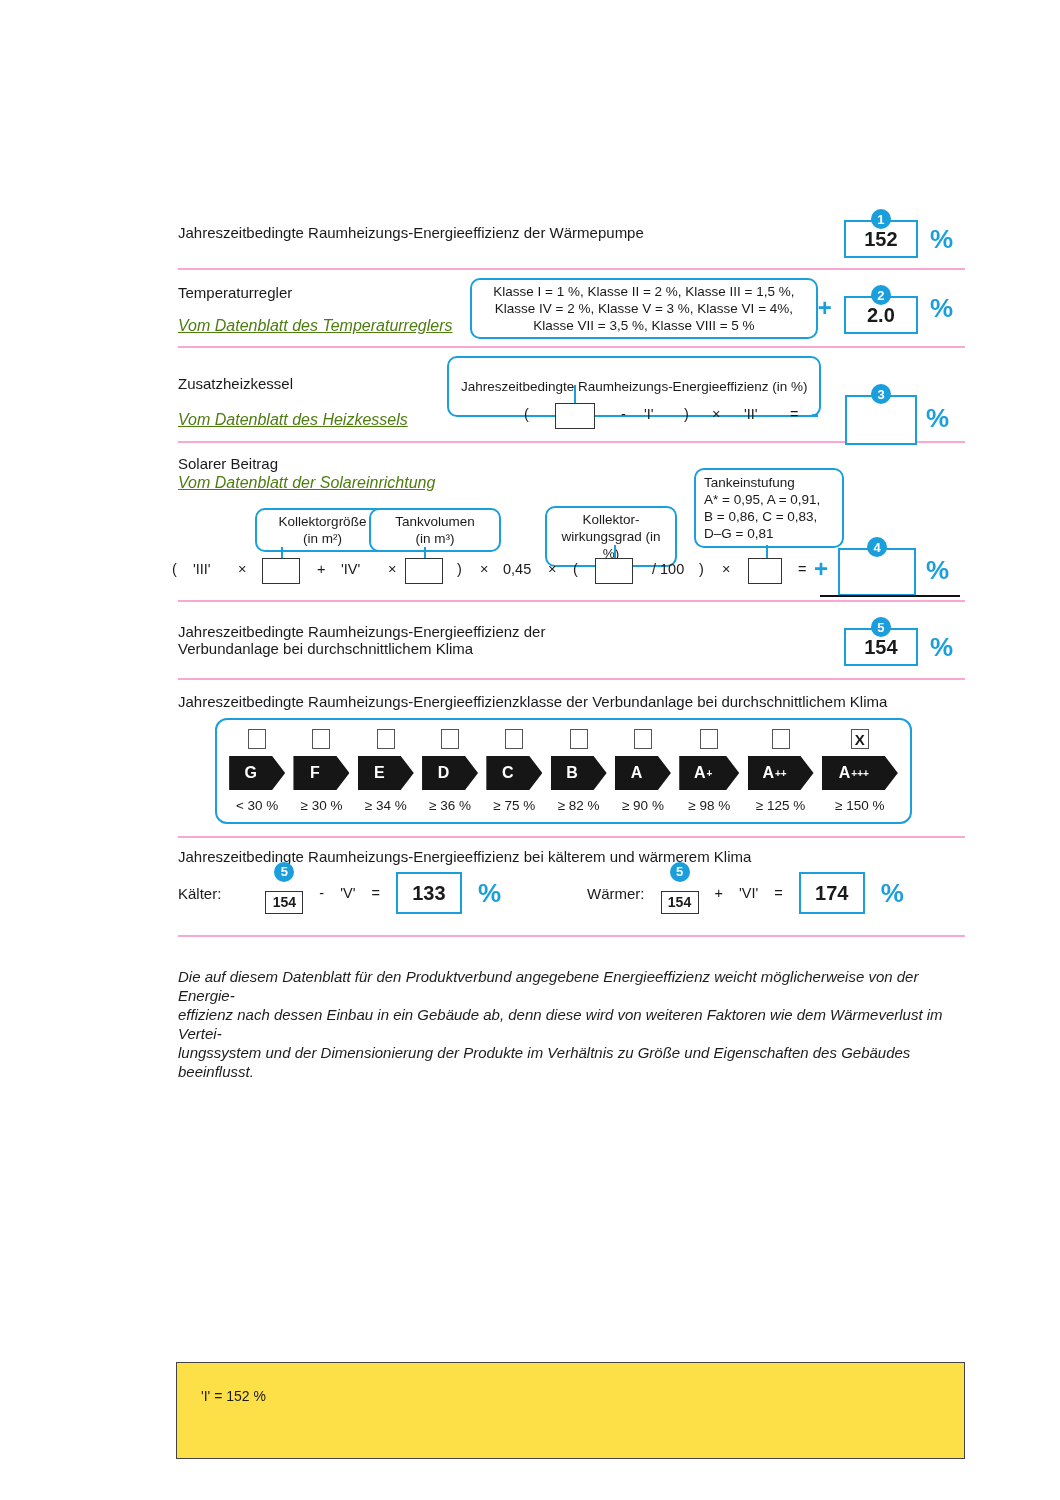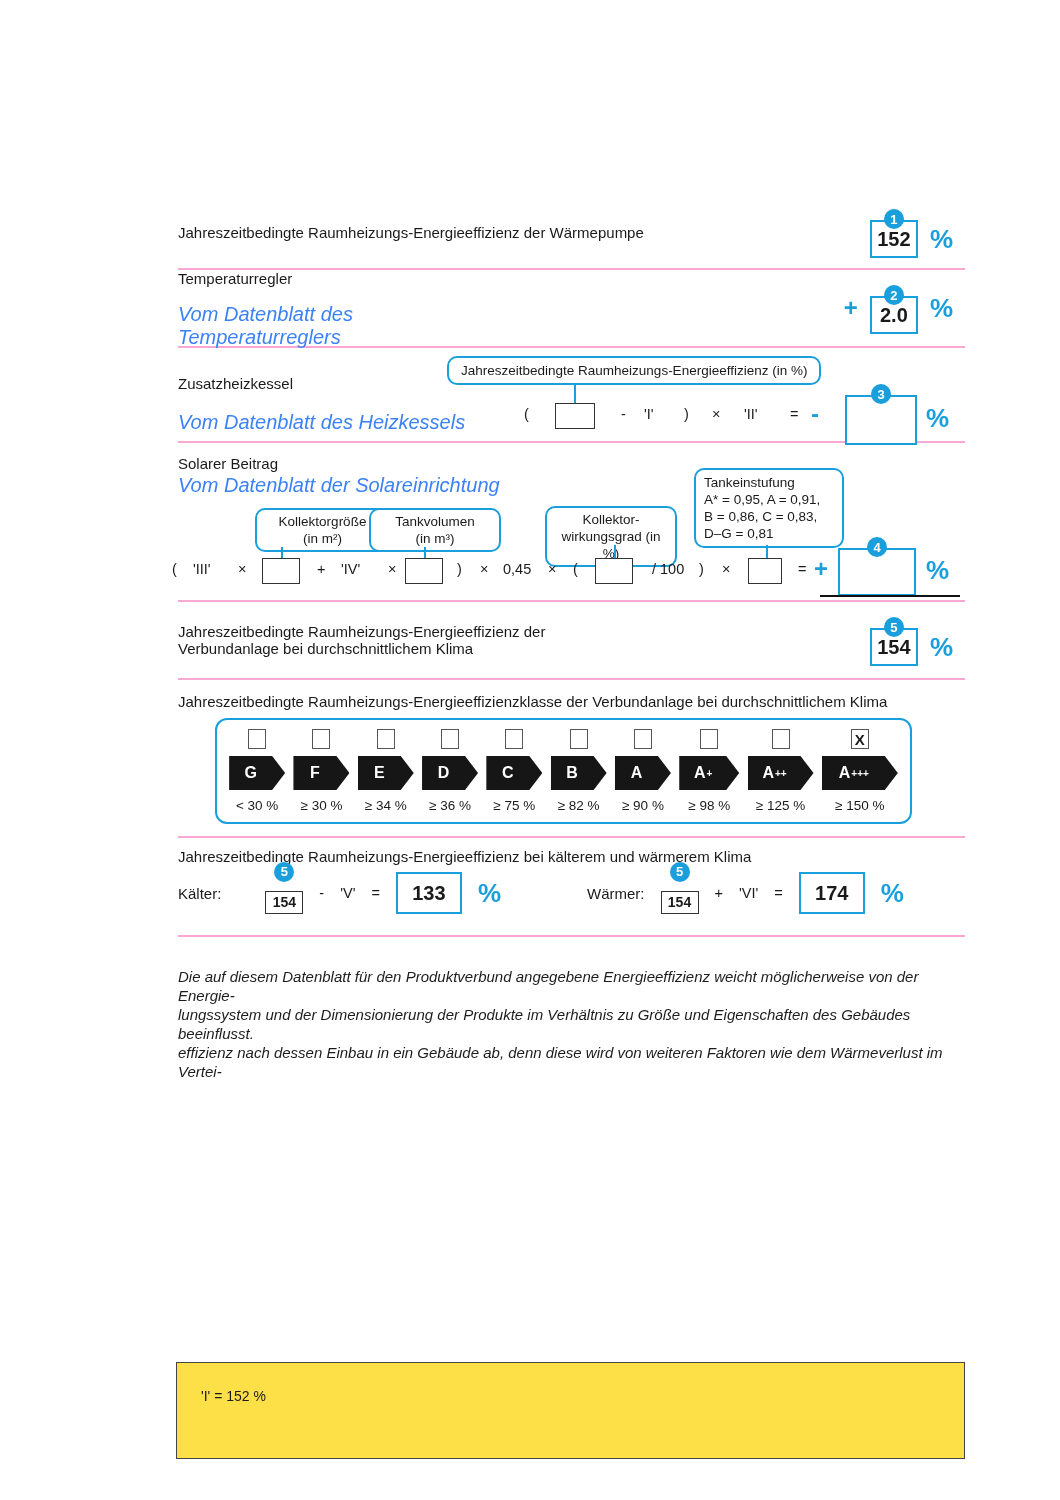--- a/index.html
+++ b/index.html
@@ -5,31 +5,31 @@
   * { box-sizing: border-box; margin: 0; padding: 0; }
   body { background: #fff; font-family: "Liberation Sans", sans-serif; color: #1a1a1a; }
   .page { position: relative; width: 1060px; height: 1500px; background: #fff; overflow: hidden; }
   .content { margin-left: 178px; width: 787px; }
   .spacer { height: 196px; }
 
   .section { position: relative; border-bottom: 2px solid #f9a8d4; }
   .flexrow { display: flex; justify-content: space-between; align-items: center; }
 
   .lbl { font-size: 15px; color: #1a1a1a; }
-  .sublbl { font-size: 20px; font-style: italic; color: #3b82f6; }
+  .sublbl { font-size: 16px; font-style: italic; color: #4d7c0f; text-decoration: underline; }
   .callout { border: 2px solid #1A9FDC; border-radius: 10px; font-size: 13.5px; line-height: 17px;
              text-align: center; padding: 3px 8px; background: #fff; }
   .pointer { position: absolute; width: 2px; background: #1A9FDC; }
 
   .resgroup { position: relative; display: flex; align-items: center; gap: 12px; margin-right: 12px; padding-top: 14px; }
   .valwrap { position: relative; }
   .badge { position: absolute; top: -11px; left: 50%; transform: translateX(-50%); width: 20px; height: 20px;
            border-radius: 50%; background: #1A9FDC; color: #fff; font-size: 13px; font-weight: bold;
            display: flex; align-items: center; justify-content: center; z-index: 3; }
-  .valbox { width: 48px; height: 38px; border: 2px solid #1A9FDC; display: flex; align-items: center;
+  .valbox { width: 74px; height: 38px; border: 2px solid #1A9FDC; display: flex; align-items: center;
             justify-content: center; font-size: 20px; font-weight: bold; background: #fff; }
   .pct { font-size: 26px; font-weight: bold; color: #1A9FDC; }
   .opsign { font-size: 24px; font-weight: bold; color: #1A9FDC; }
 
   .tk { position: absolute; font-size: 14.5px; color: #1a1a1a; }
   .fbox { position: absolute; border: 1.5px solid #333; background: #fff; }
 
   
   .s1 { height: 74px; }
   
@@ -95,36 +95,41 @@
         </div>
         <span class="pct">%</span>
       </div>
     </div>
 
     <div class="section s2">
       <div class="labels">
         <div class="lbl">Temperaturregler</div>
         <div class="sublbl">Vom Datenblatt des Temperaturreglers</div>
       </div>
+      <div class="callout" style="margin-left:14px;">
+        <div>Klasse I = 1 %, Klasse II = 2 %, Klasse III = 1,5 %,</div>
+        <div>Klasse IV = 2 %, Klasse V = 3 %, Klasse VI = 4%,</div>
+        <div>Klasse VII = 3,5 %, Klasse VIII = 5 %</div>
+      </div>
       <div class="right">
         <span class="opsign">+</span>
         <div class="valwrap" style="margin-top:14px;">
           <span class="badge">2</span>
           <div class="valbox">
             <span>2.0</span>
           </div>
         </div>
         <span class="pct">%</span>
       </div>
     </div>
 
     <div class="section s3">
       <div class="lbl" style="position:absolute; left:0; top:27px;">Zusatzheizkessel</div>
       <div class="sublbl" style="position:absolute; left:0; top:63px;">Vom Datenblatt des Heizkessels</div>
-      <div class="callout" style="position:absolute; left:269px; top:8px; padding:4px 12px;">
+      <div class="callout" style="position:absolute; left:269px; top:8px; padding:20px 12px;">
         <span>Jahreszeitbedingte Raumheizungs-Energieeffizienz (in %)</span>
       </div>
       <div class="pointer" style="left:396px; top:37px; height:18px;"></div>
       <span class="tk" style="left:346px; top:58px;">(</span>
       <div class="fbox" style="left:377px; top:55px; width:40px; height:26px;"></div>
       <span class="tk" style="left:443px; top:58px;">-</span>
       <span class="tk" style="left:466px; top:58px;">'I'</span>
       <span class="tk" style="left:506px; top:58px;">)</span>
       <span class="tk" style="left:534px; top:58px;">×</span>
       <span class="tk" style="left:566px; top:58px;">'II'</span>
@@ -352,21 +357,21 @@
           <div class="bigval">
               <span>174</span>
             </div>
           <span class="pct">%</span>
         </div>
       </div>
     </div>
 
     <div class="footnote">
       <div>Die auf diesem Datenblatt für den Produktverbund angegebene Energieeffizienz weicht möglicherweise von der Energie-</div>
+      <div>effizienz nach dessen Einbau in ein Gebäude ab, denn diese wird von weiteren Faktoren wie dem Wärmeverlust im Vertei-</div>
       <div>lungssystem und der Dimensionierung der Produkte im Verhältnis zu Größe und Eigenschaften des Gebäudes beeinflusst.</div>
-      <div>effizienz nach dessen Einbau in ein Gebäude ab, denn diese wird von weiteren Faktoren wie dem Wärmeverlust im Vertei-</div>
     </div>
   </div>
 
   <div class="bottombox">
     <div class="txt">'I' = 152 %</div>
   </div>
 </div>
 
 </body></html>

